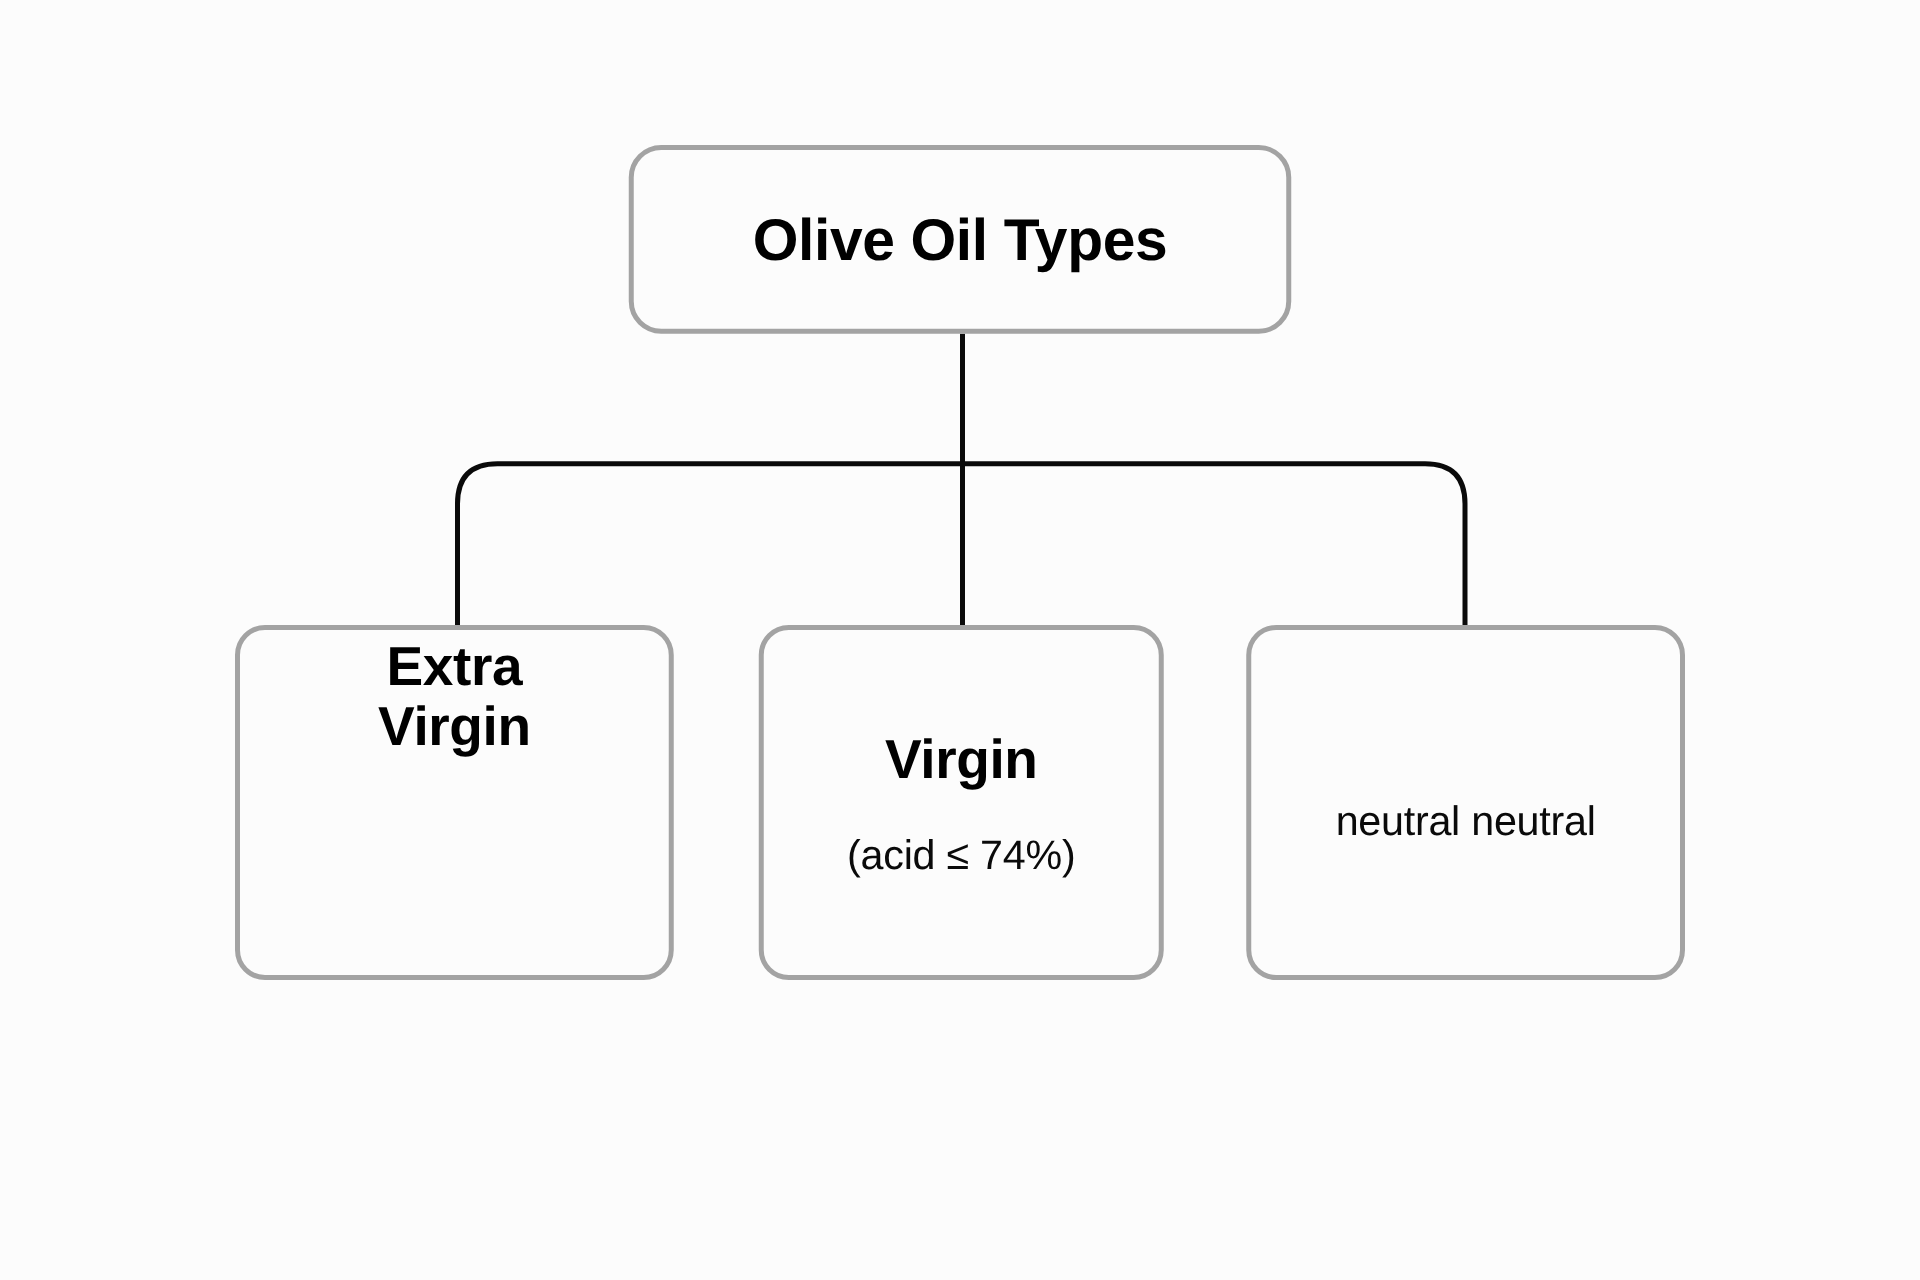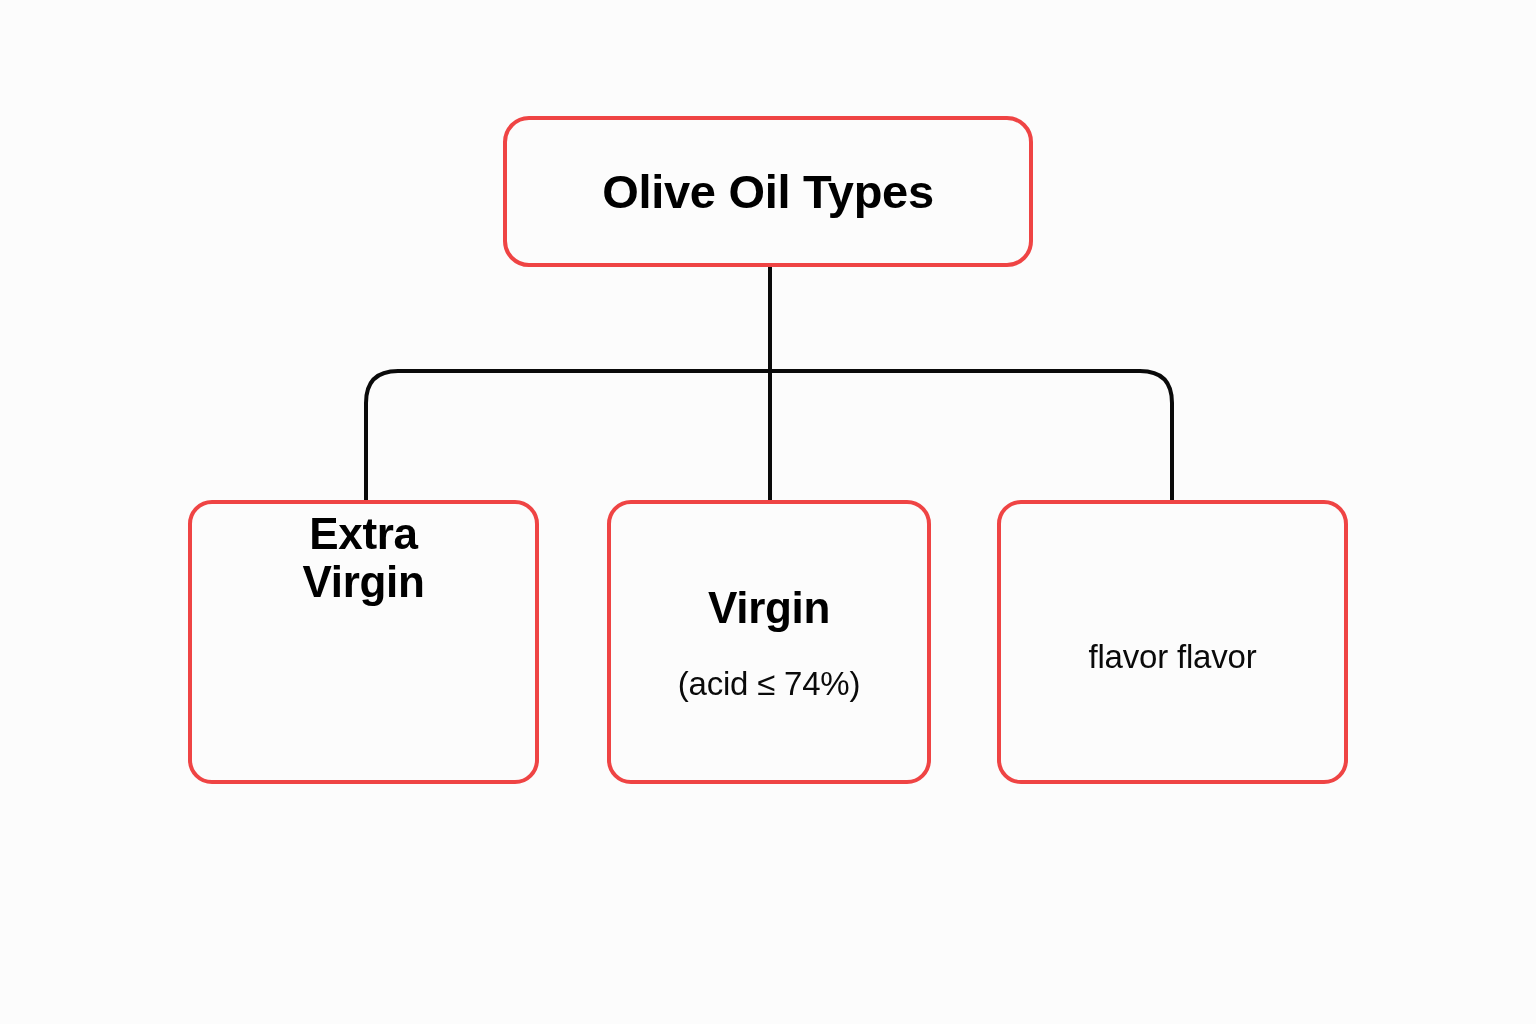--- a/index.html
+++ b/index.html
@@ -30,21 +30,21 @@
     width: 1536px;
     height: 1024px;
     pointer-events: none;
   }
 
   
   .node {
     position: absolute;
     box-sizing: border-box;
     background: #fcfcfc;
-    border: 4px solid #ef4444;
+    border: 4px solid #a3a3a3;
     border-radius: 24px;
     display: flex;
     flex-direction: column;
     align-items: center;
     justify-content: center;
     text-align: center;
   }
 
   .node-root {
     left: 503px;
@@ -122,16 +122,16 @@
     <div class="node-title">Extra
 Virgin</div>
   </div>
 
   <div class="node node-child node-child-2">
     <div class="node-title">Virgin</div>
     <div class="node-subtitle">(acid ≤ 74%)</div>
   </div>
 
   <div class="node node-child node-child-3">
-    <div class="node-subtitle">flavor flavor</div>
+    <div class="node-subtitle">neutral neutral</div>
   </div>
 
 </div>
 
 </body></html>

